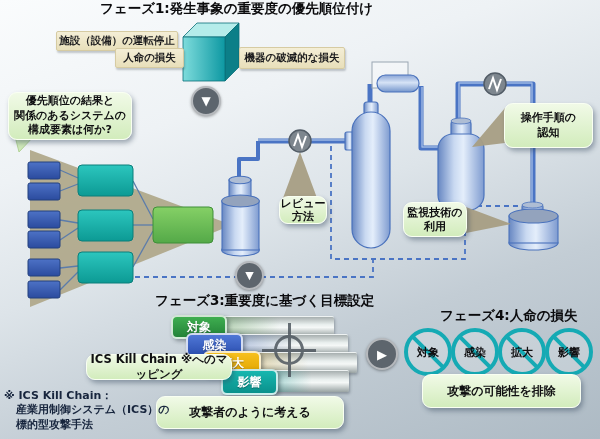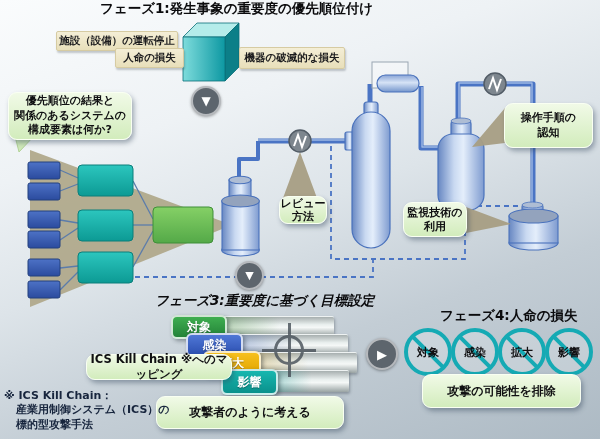--- a/index.html
+++ b/index.html
@@ -220,21 +220,21 @@
   <div class="bubble prewrap" style="left:279px;top:196px;width:46px;height:26px;font-size:11px;line-height:1.2;">レビュー
 方法</div>
   <div class="bubble prewrap" style="left:403px;top:202px;width:62px;height:33px;font-size:11px;line-height:1.25;">監視技術の
 利用</div>
   <div class="bubble prewrap" style="left:504px;top:103px;width:87px;height:43px;font-size:11px;line-height:1.3;">操作手順の
 認知</div>
   <div class="chev" style="left:235px;top:261px;width:25px;height:25px;font-size:11px;">
       <span>▼</span>
     </div>
 
-  <div class="ptitle" style="left:155px;top:292px;width:195px;font-style:italic;">フェーズ3:重要度に基づく目標設定</div>
+  <div class="ptitle" style="left:155px;top:292px;width:195px;">フェーズ3:重要度に基づく目標設定</div>
   <div class="bar bar1" style="left:214px;top:316px;width:120px;height:19px;"></div>
   <div class="bar bar2" style="left:231px;top:334px;width:117px;height:19px;"></div>
   <div class="bar bar3" style="left:249px;top:352px;width:108px;height:20px;"></div>
   <div class="bar bar4" style="left:266px;top:370px;width:83px;height:21px;"></div>
   <div class="step step-target" style="left:171px;top:315px;width:52px;height:20px;">対象</div>
   <div class="step step-infect" style="left:186px;top:333px;width:53px;height:20px;">感染</div>
   <div class="step step-expand" style="left:203px;top:351px;width:54px;height:21px;">拡大</div>
   <div class="step step-impact" style="left:221px;top:369px;width:53px;height:22px;">影響</div>
   <div class="crosshair" style="left:262px;top:323px;">
     <div class="ring"></div>

